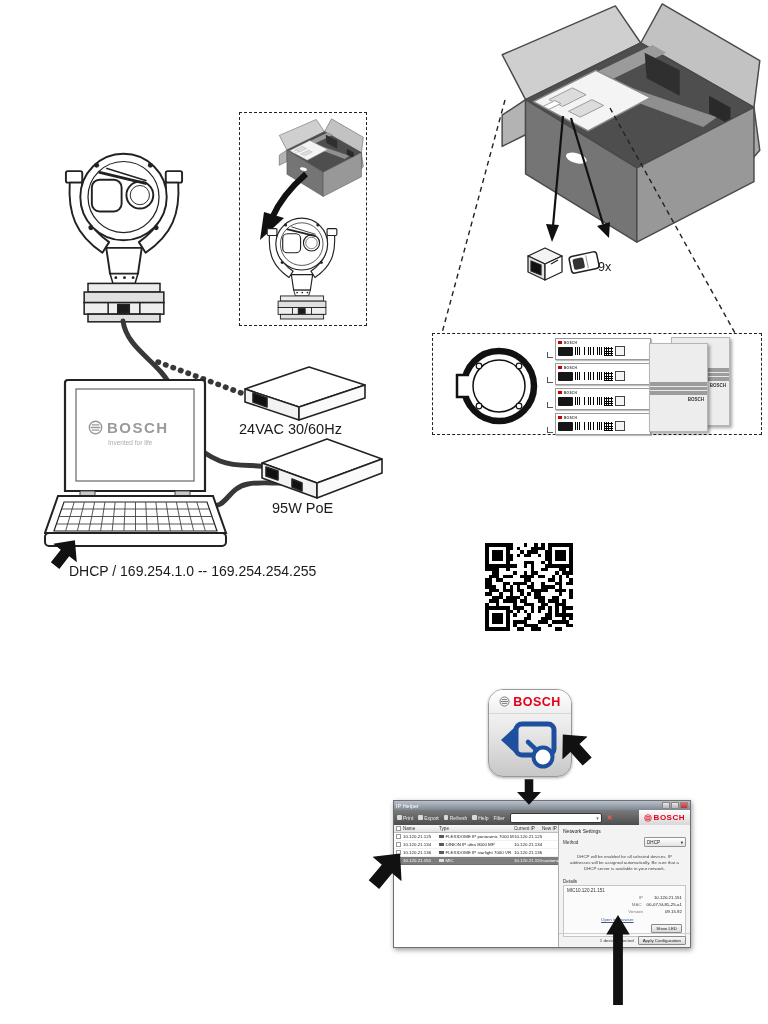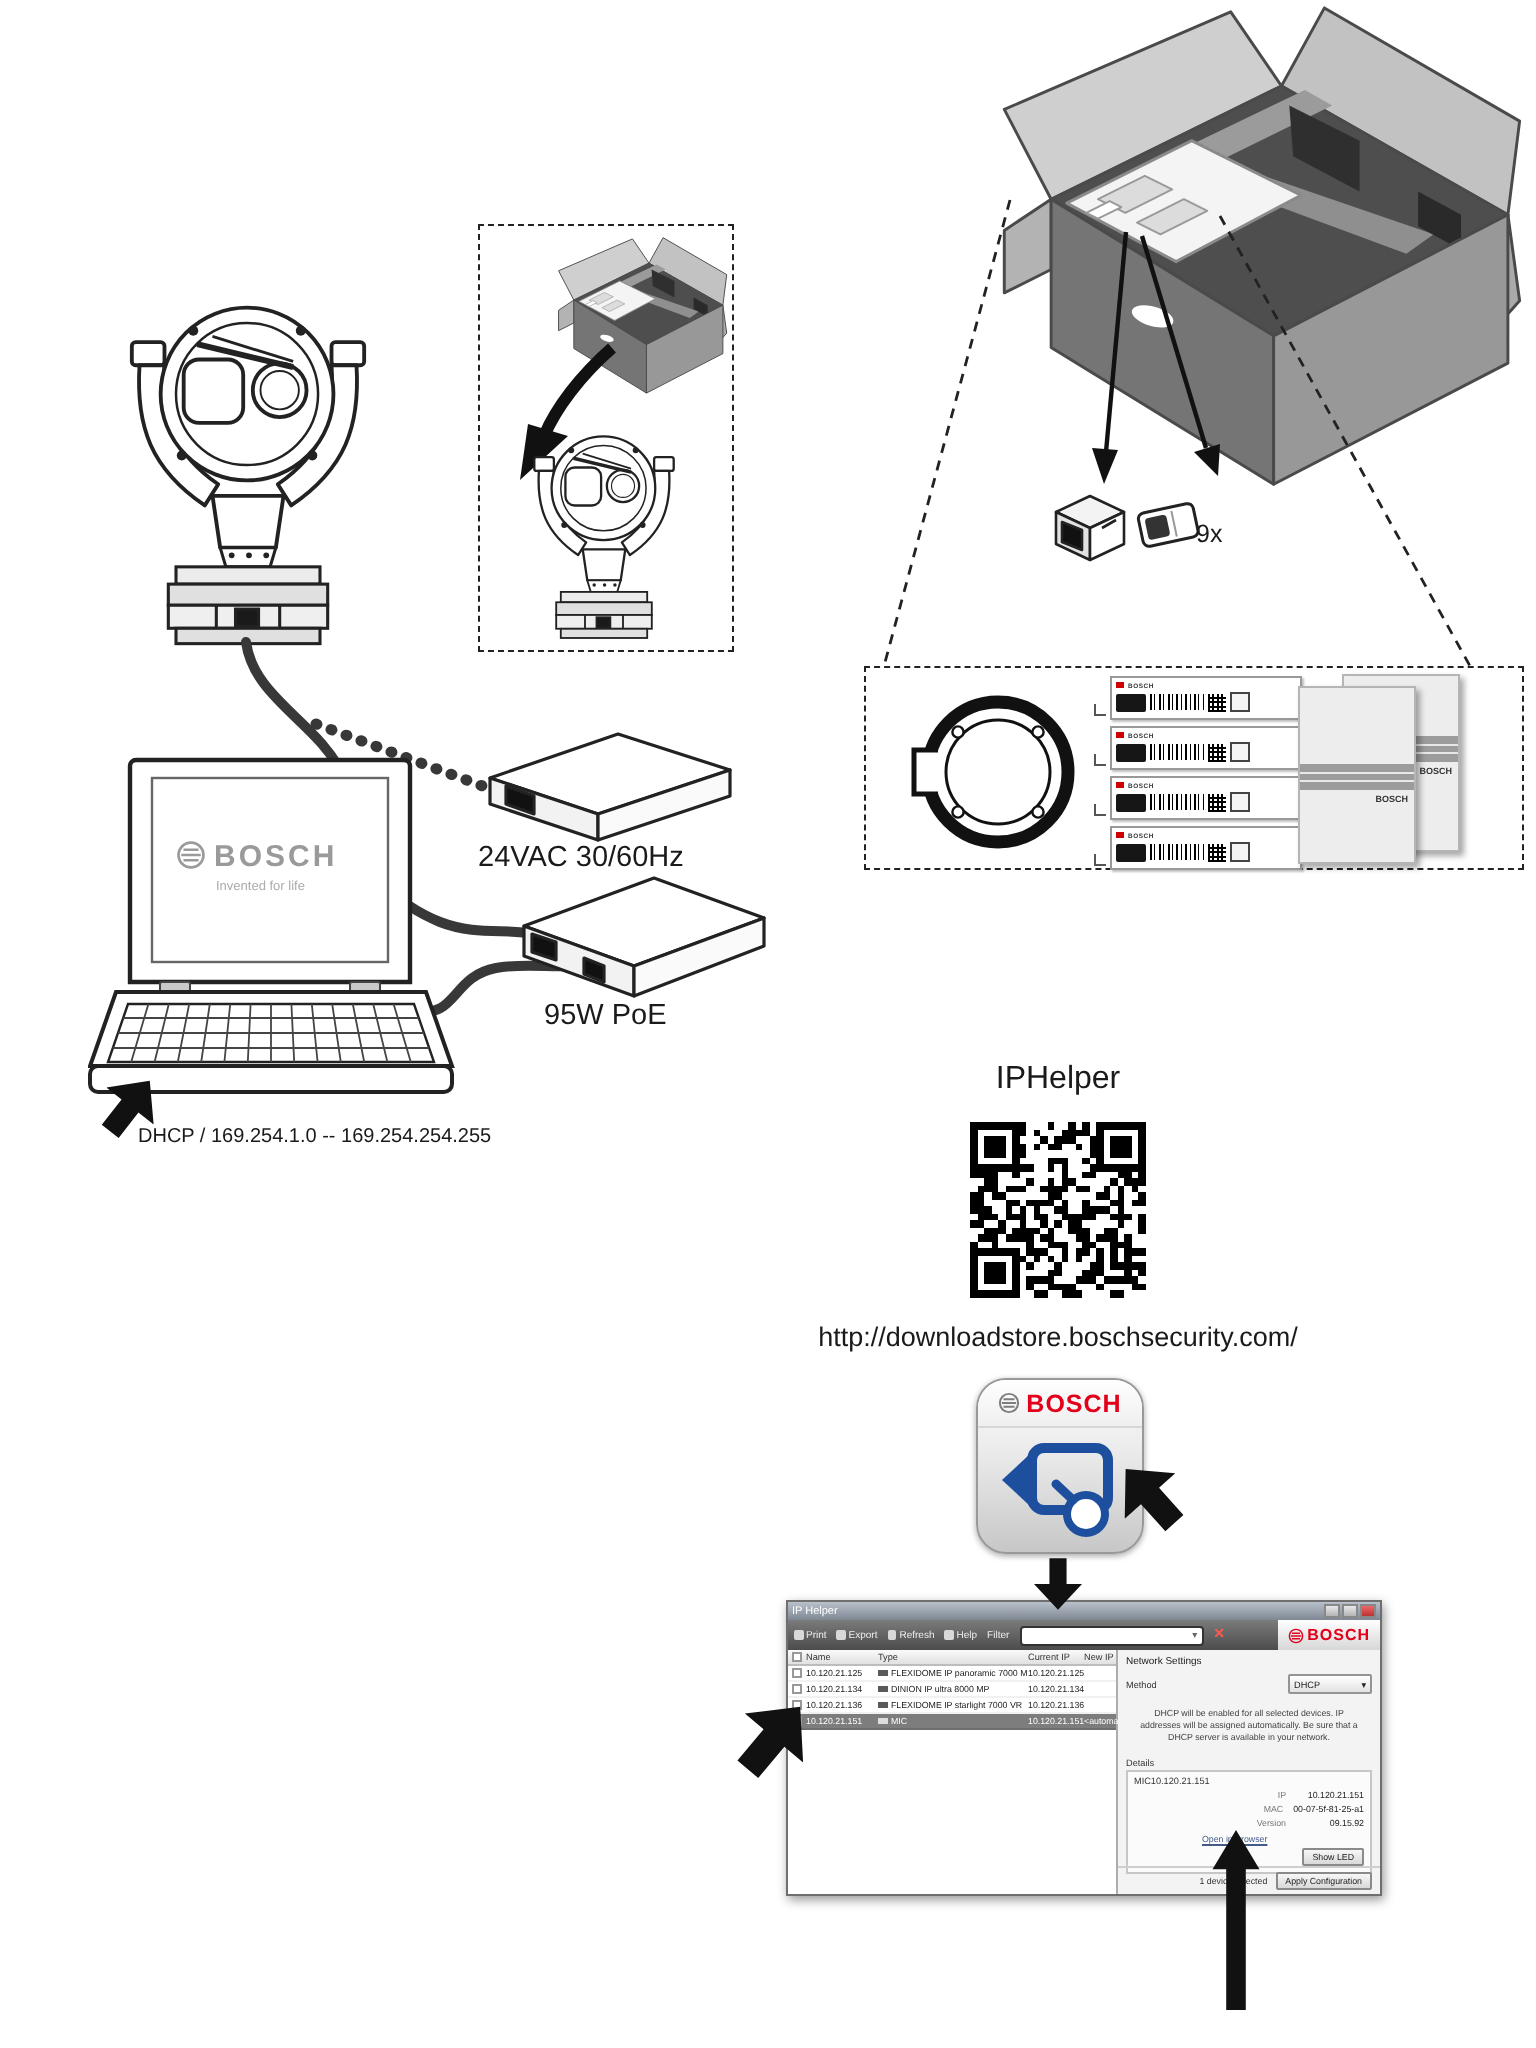--- a/index.html
+++ b/index.html
@@ -340,24 +340,23 @@
              M71.1,128 L68.2,157 M81.3,128 L79.9,157 M91.5,128 L91.5,157 M101.7,128 L103.1,157
              M111.9,128 L114.8,157 M122.1,128 L126.4,157 M132.4,128 L138.1,157 M142.6,128 L149.7,157
              M152.8,128 L161.4,157" stroke="#444" stroke-width="0.9" fill="none"></path>
     <rect x="1" y="159" width="181" height="13" rx="4" fill="#fff" stroke="#222" stroke-width="2"></rect>
   </svg>
 
   <svg class="abs arrow" style="left:50px;top:535px;transform:rotate(38deg);" width="30" height="36">
     <use href="#sym-arrow" xlink:href="#sym-arrow" width="30" height="36"></use>
   </svg>
 
-  <div class="abs lbl" style="left:69px;top:563px;font-size:10px;">DHCP / 169.254.1.0 -- 169.254.254.255</div>
+  <div class="abs lbl" style="left:69px;top:563px;font-size:14px;">DHCP / 169.254.1.0 -- 169.254.254.255</div>
 
   <div class="abs center-col" style="left:399px;top:531px;width:260px;">
-    <div class="app-name">IPHelper</div>
     <div class="qr">
         <i style="grid-row:1;grid-column:1"></i>
         <i style="grid-row:1;grid-column:2"></i>
         <i style="grid-row:1;grid-column:3"></i>
         <i style="grid-row:1;grid-column:4"></i>
         <i style="grid-row:1;grid-column:5"></i>
         <i style="grid-row:1;grid-column:6"></i>
         <i style="grid-row:1;grid-column:7"></i>
         <i style="grid-row:1;grid-column:8"></i>
         <i style="grid-row:1;grid-column:12"></i>
@@ -679,21 +678,20 @@
         <i style="grid-row:25;grid-column:6"></i>
         <i style="grid-row:25;grid-column:7"></i>
         <i style="grid-row:25;grid-column:10"></i>
         <i style="grid-row:25;grid-column:11"></i>
         <i style="grid-row:25;grid-column:14"></i>
         <i style="grid-row:25;grid-column:15"></i>
         <i style="grid-row:25;grid-column:16"></i>
         <i style="grid-row:25;grid-column:21"></i>
         <i style="grid-row:25;grid-column:22"></i>
       </div>
-    <div class="url" style="margin-top:12px;">http://downloadstore.boschsecurity.com/</div>
   </div>
 
   <div class="abs app-icon" style="left:488px;top:689px;">
     <div class="ai-top">
       <svg width="11" height="11" style="color:#7d7d7d">
         <use href="#sym-armature" xlink:href="#sym-armature" width="11" height="11"></use>
       </svg>
       <span class="ai-brand">BOSCH</span>
     </div>
     <svg width="60" height="52" viewBox="0 0 60 50" style="display:block;margin:4px auto 0;">

